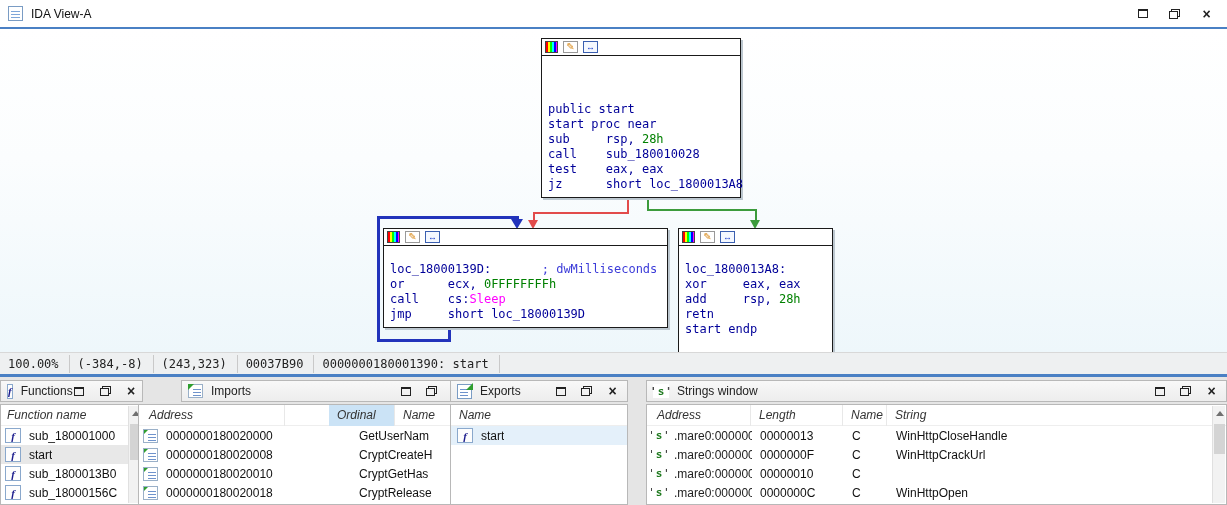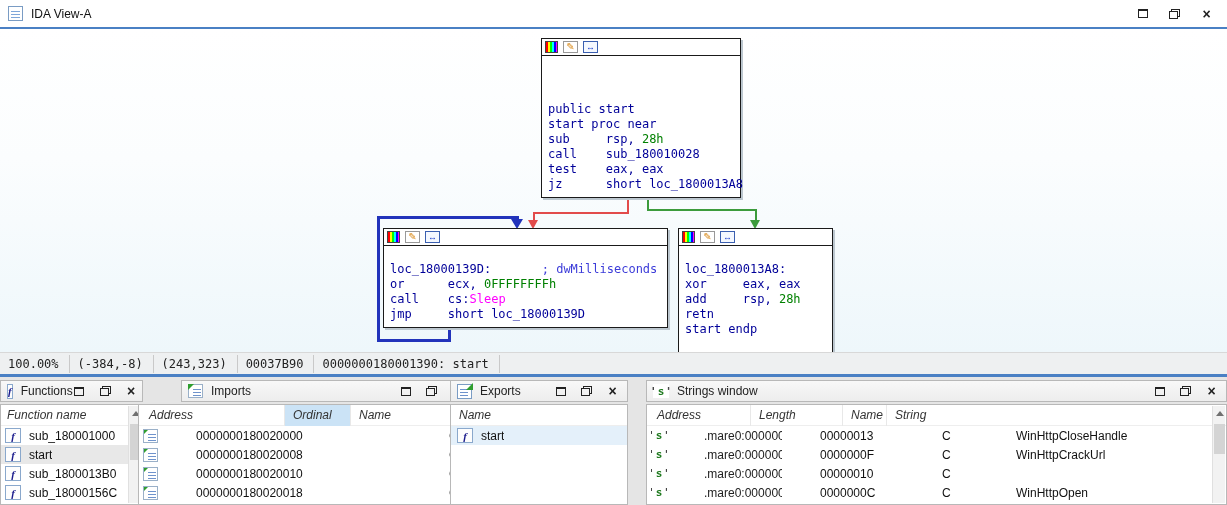--- a/index.html
+++ b/index.html
@@ -74,38 +74,38 @@
 
   
   #panels { position:absolute; left:0; top:377px; width:1227px; height:128px; background:#e5e5e5; }
   .panel { position:absolute; top:3px; bottom:0; --tb-bg:#f2f2f2; }
   .ptitle { height:22px; background:linear-gradient(180deg,#f8f8f8,#ededed); border:1px solid #b8b8b8; display:flex; align-items:center; padding:0 6px; }
   .ptitle .plabel { font-size:12px; color:#222; margin-left:8px; }
   .ptitle .winbtns { gap:13px; margin-right:2px; }
   .pbody { position:absolute; left:0; right:0; top:24px; bottom:0; background:#fff; border:1px solid #b8b8b8; overflow:hidden; }
   .hdr { display:flex; height:21px; align-items:center; font-size:12px; color:#333; border-bottom:1px solid #eee;font-style:italic; }
   .hdr span { height:21px; display:flex; align-items:center; border-right:1px solid #e8e8e8; }
-  .row { display:flex; align-items:center; height:19px; font-size:12px; color:#111;gap:30px; }
+  .row { display:flex; align-items:center; height:19px; font-size:12px; color:#111; }
   .row span { overflow:hidden; white-space:nowrap; }
   .sel-gray { background:#e8e8e8; }
   .sel-blue { background:#e4f0fa; }
 
   .vscroll { position:absolute; right:1px; top:1px; bottom:1px; width:13px; background:#f2f2f2; border-left:1px solid #e0e0e0; }
   .vscroll::before { content:""; position:absolute; left:3px; top:5px; border-left:4px solid transparent; border-right:4px solid transparent; border-bottom:5px solid #707070; }
   .vthumb { position:absolute; left:1px; top:18px; width:11px; height:36px; background:#d4d4d4; }
 
   
   #p-functions { left:0; width:143px; }
   #p-functions .hdr span { padding-left:6px; flex:1; border-right:none; }
   #p-functions .row { padding-left:4px; gap:8px; }
   #p-functions .pbody .rows { margin-right:13px; }
   
   #p-imports { left:138px; width:335px;padding-left:43px; }
   #p-imports .hdr .c0 { width:146px; padding-left:10px; }
-  #p-imports .hdr .c1 { width:66px; padding-left:8px; background:var(--ordinal-header-highlight); }
+  #p-imports .hdr .c1 { width:66px; padding-left:8px; background:var(--ordinal-header-highlight);margin-left:44px; }
   #p-imports .hdr .c2 { flex:1; padding-left:8px; border-right:none; }
   #p-imports .row { padding-left:4px; }
   #p-imports .row .icon-imp { margin-right:8px; flex:none; }
   #p-imports .row .a { width:119px; }
   #p-imports .row .o { width:66px; padding-left:8px; }
   #p-imports .row .n { flex:1; padding-left:8px; }
   #p-imports .pbody .rows { margin-right:13px; }
   
   #p-exports { left:450px; width:178px; }
   #p-exports .hdr span { padding-left:8px; flex:1; border-right:none; }

